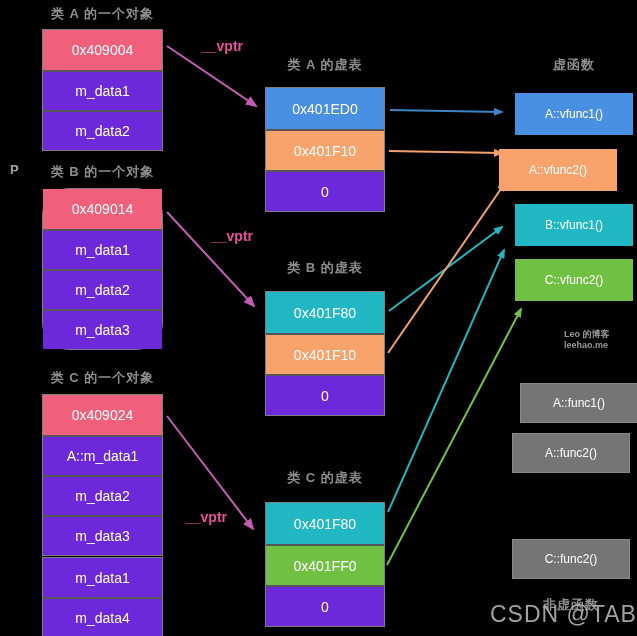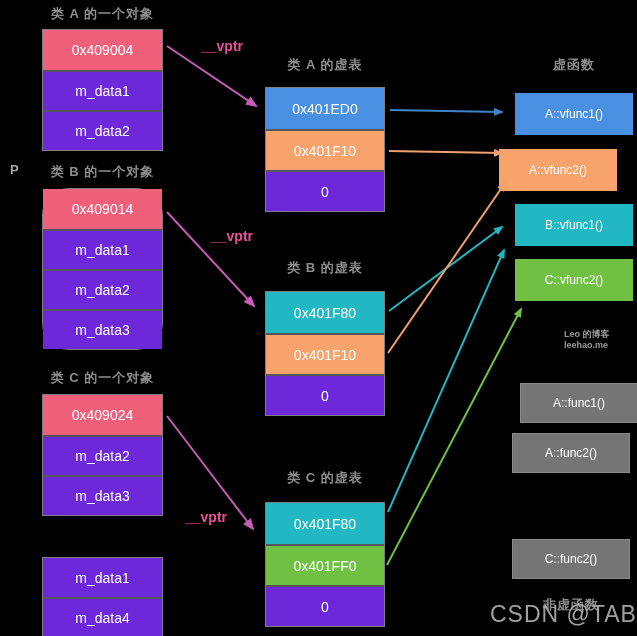--- a/index.html
+++ b/index.html
@@ -61,20 +61,21 @@
   <div class="stack" style="left:42px;top:188px;width:121px;border-radius:27px;">
     <div class="cell c-red">0x409014</div>
     <div class="cell c-gray">m_data1</div>
     <div class="cell c-gray">m_data2</div>
     <div class="cell c-gray">m_data3</div>
   </div>
 
   <div class="title" style="left:42px;top:369px;width:121px;">类 C 的一个对象</div>
   <div class="stack" style="left:42px;top:394px;width:121px;">
     <div class="cell c-red">0x409024</div>
+    <div class="cell c-gray">A::m_data1</div>
     <div class="cell c-gray">m_data2</div>
     <div class="cell c-gray">m_data3</div>
   </div>
   <div class="stack" style="left:42px;top:557px;width:121px;">
     <div class="cell c-gray" style="height:39px;">m_data1</div>
     <div class="cell c-gray" style="height:39px;">m_data4</div>
   </div>
 
   <div class="title" style="left:265px;top:56px;width:120px;">类 A 的虚表</div>
   <div class="stack vt" style="left:265px;top:87px;width:120px;">

